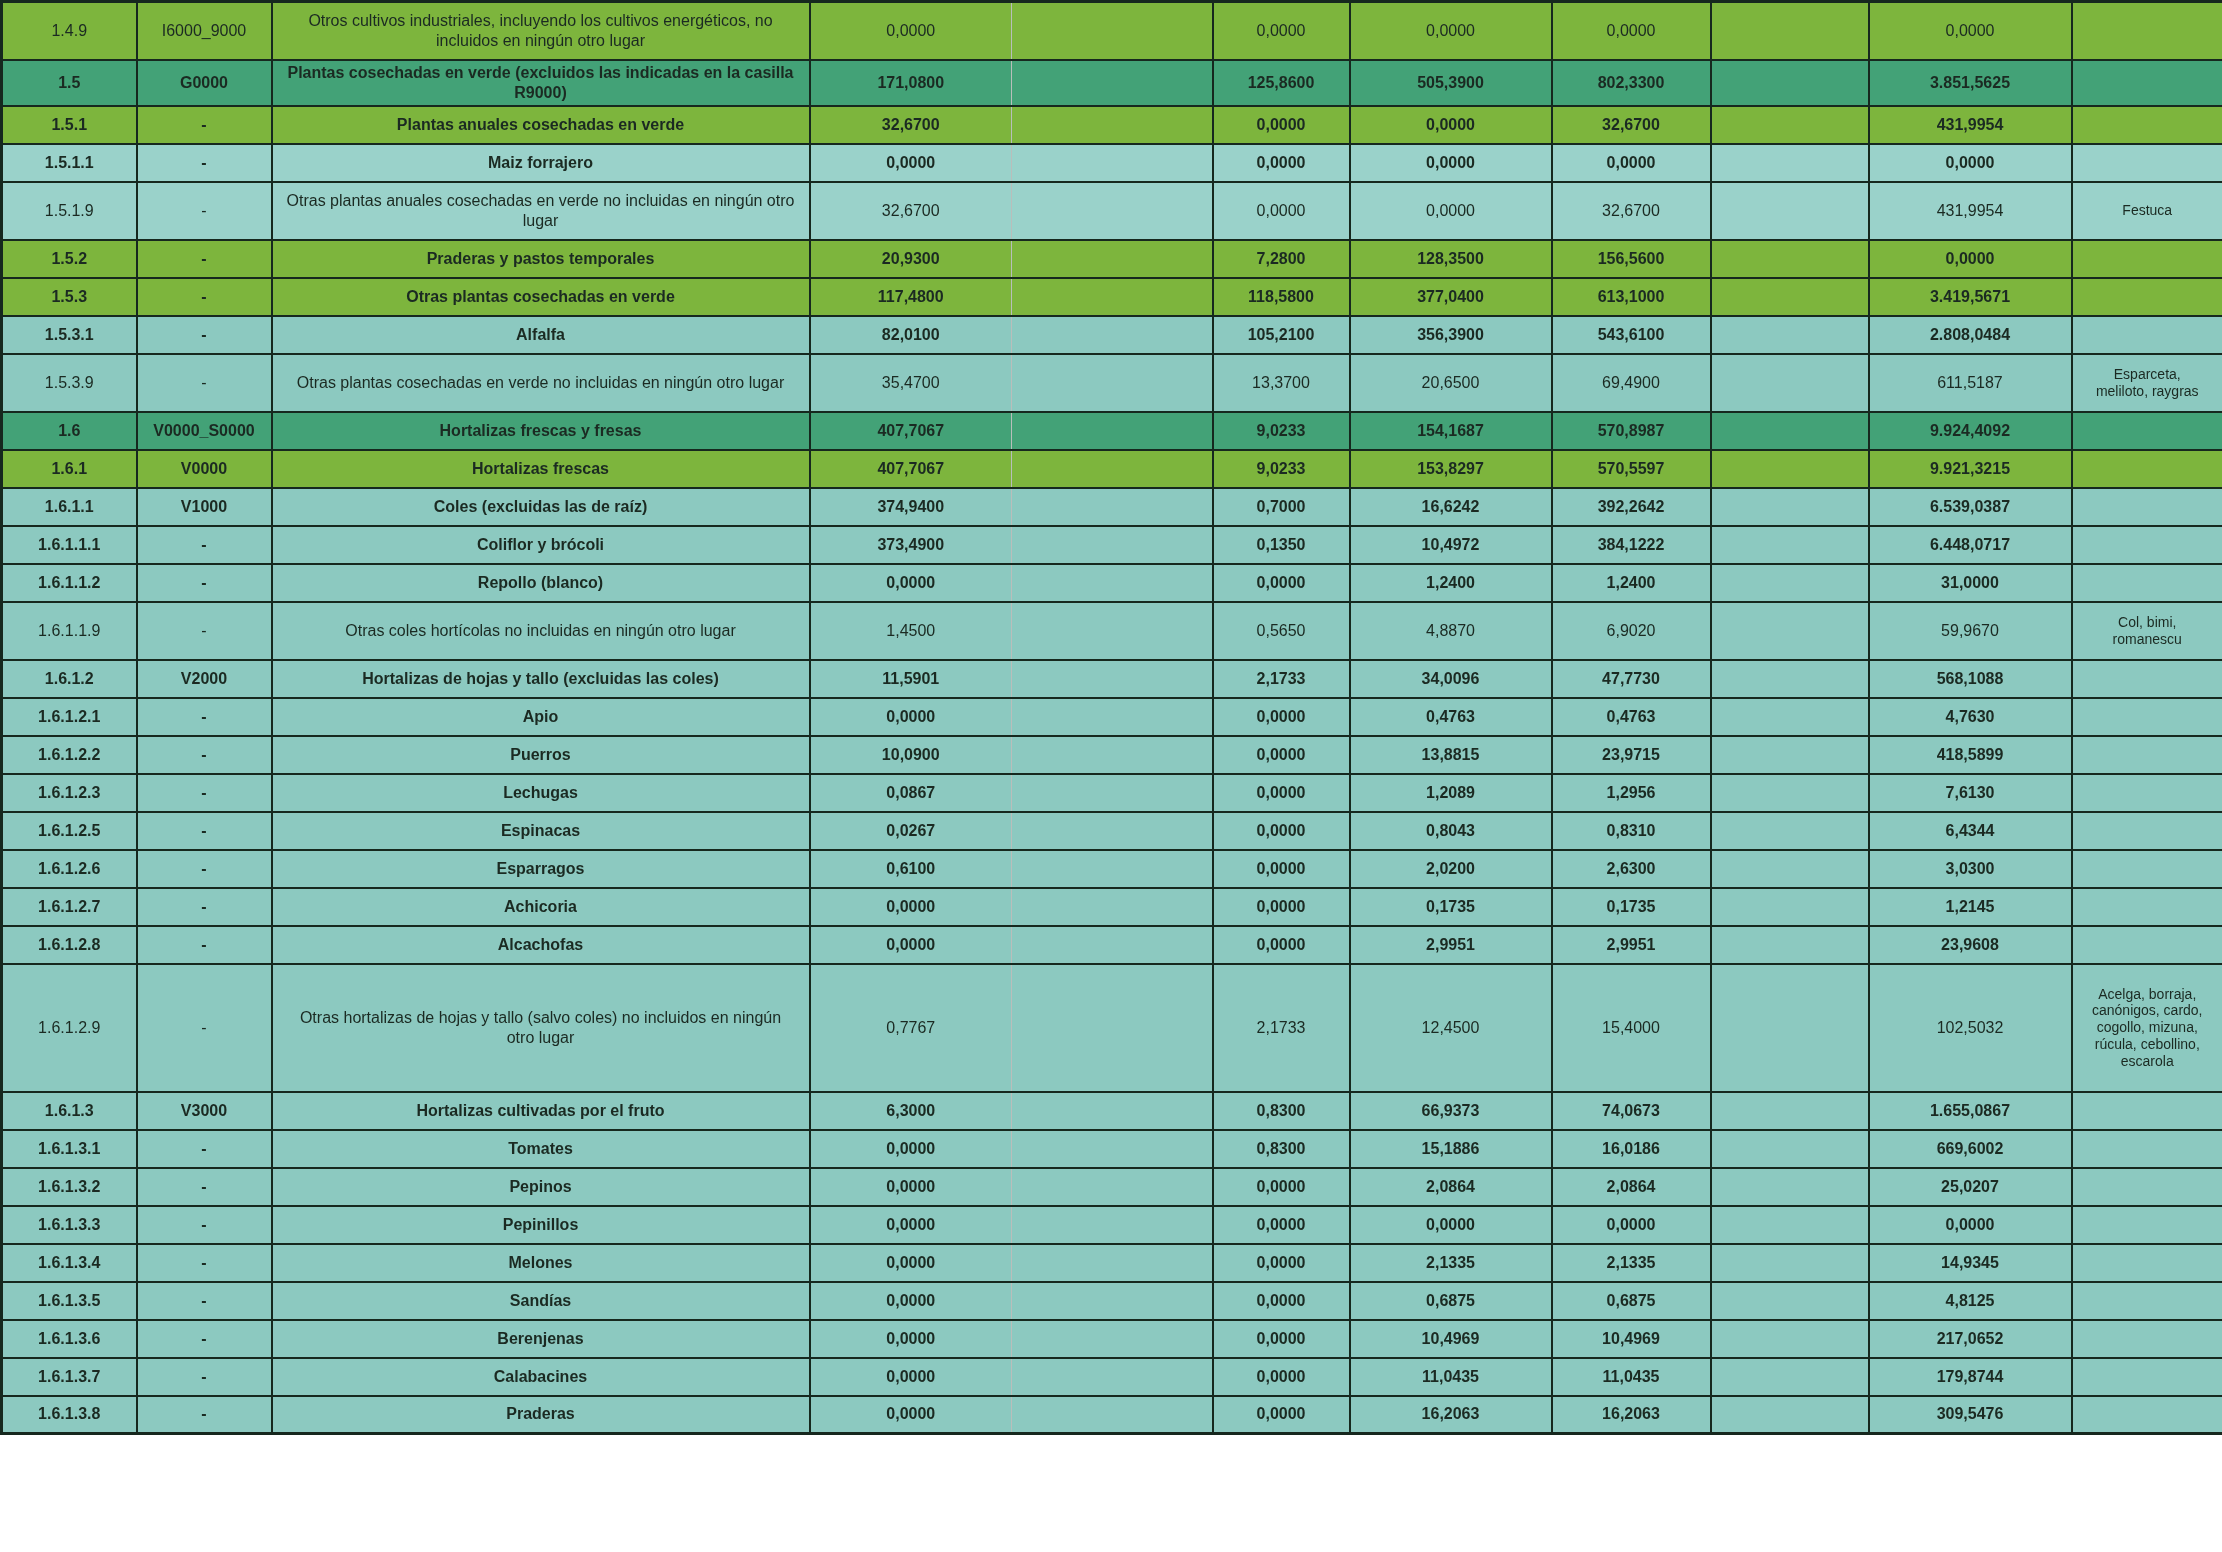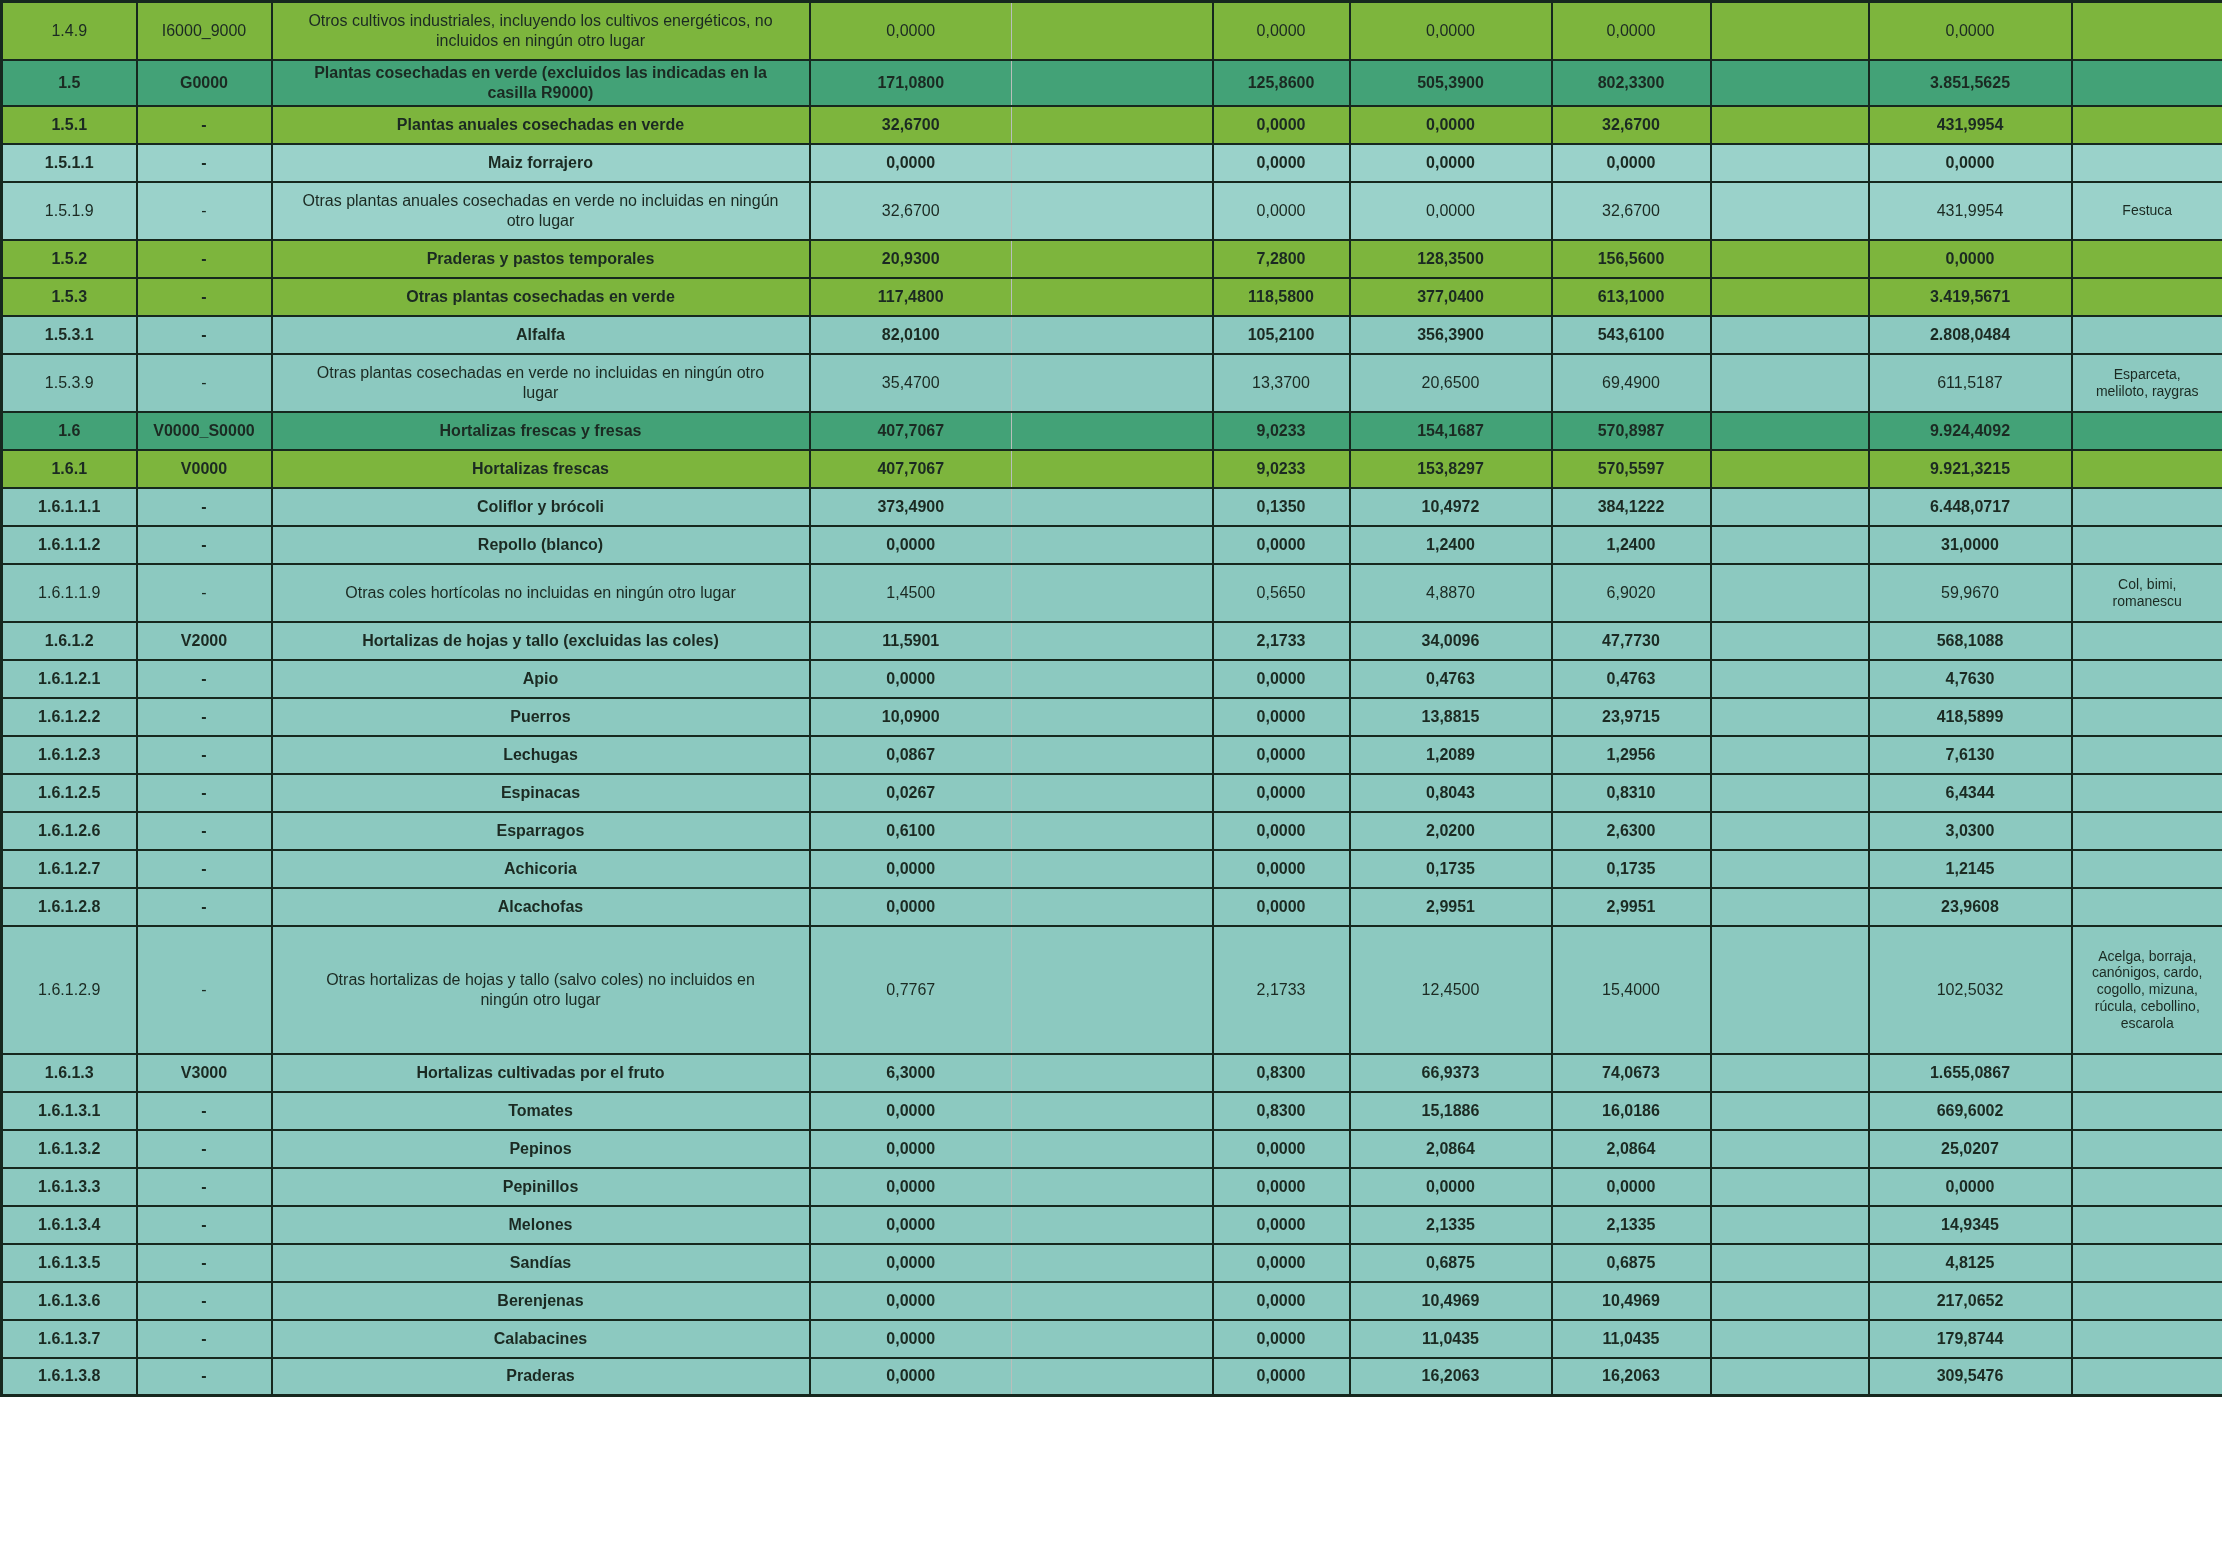--- a/index.html
+++ b/index.html
@@ -19,21 +19,21 @@
   table.crops{
     border-collapse:collapse;table-layout:fixed;width:2222px;
     border:3px solid var(--c-border);
   }
   td{
     border:2px solid var(--c-border);
     vertical-align:middle;text-align:center;
     font-size:16px;line-height:1.25;color:var(--c-text);
     padding:2px 6px;overflow:hidden;word-wrap:break-word;
   }
-  td.col-desc{padding:2px 28px;}
+  td.col-desc{padding:2px 12px;}
   td.col-notes{font-size:14px;line-height:1.2;padding:2px 18px;text-align:center;}
   
   td.col-v1{border-right:1px solid var(--c-faint);}
   td.col-sp1{border-left:1px solid var(--c-faint);}
   
   tr.variant-green  td{background:var(--c-green);}
   tr.variant-lime   td{background:var(--c-lime);}
   tr.variant-teal   td{background:var(--c-teal);}
   tr.variant-teal-light td{background:var(--c-teal-light);margin-top:24px;}
   
@@ -197,20 +197,33 @@
     <td class="col-v1">407,7067</td>
     <td class="col-sp1"></td>
     <td class="col-v2">9,0233</td>
     <td class="col-v3">153,8297</td>
     <td class="col-v4">570,5597</td>
     <td class="col-sp2"></td>
     <td class="col-v5">9.921,3215</td>
     <td class="col-notes"></td>
   </tr>
       <tr class="variant-teal size-std">
+    <td class="col-code">1.6.1.1</td>
+    <td class="col-code2">V1000</td>
+    <td class="col-desc">Coles (excluidas las de raíz)</td>
+    <td class="col-v1">374,9400</td>
+    <td class="col-sp1"></td>
+    <td class="col-v2">0,7000</td>
+    <td class="col-v3">16,6242</td>
+    <td class="col-v4">392,2642</td>
+    <td class="col-sp2"></td>
+    <td class="col-v5">6.539,0387</td>
+    <td class="col-notes"></td>
+  </tr>
+      <tr class="variant-teal size-std">
     <td class="col-code">1.6.1.1.1</td>
     <td class="col-code2">-</td>
     <td class="col-desc">Coliflor y brócoli</td>
     <td class="col-v1">373,4900</td>
     <td class="col-sp1"></td>
     <td class="col-v2">0,1350</td>
     <td class="col-v3">10,4972</td>
     <td class="col-v4">384,1222</td>
     <td class="col-sp2"></td>
     <td class="col-v5">6.448,0717</td>

